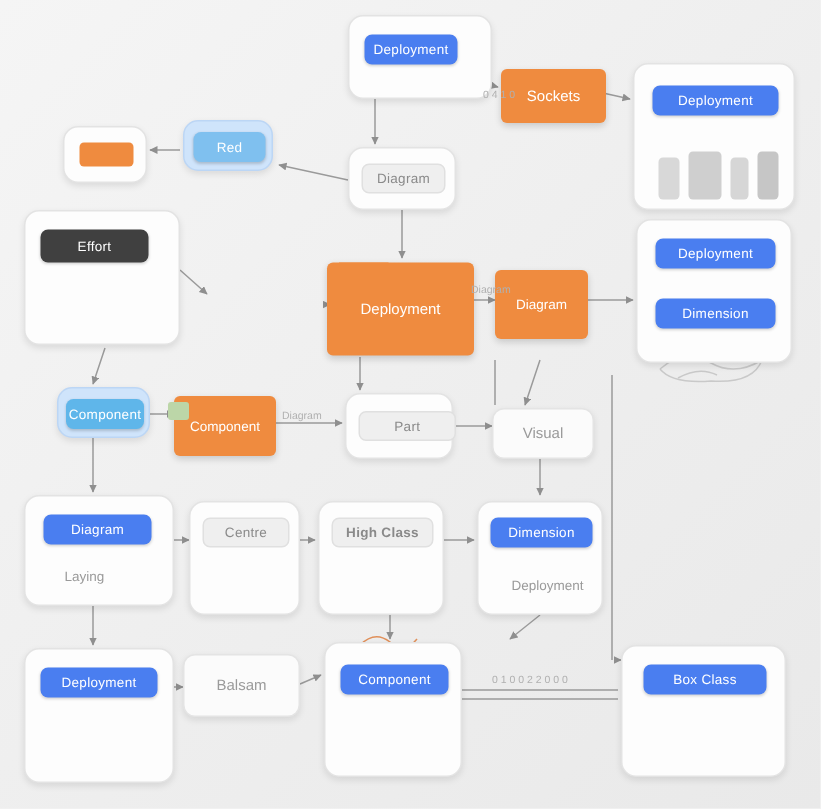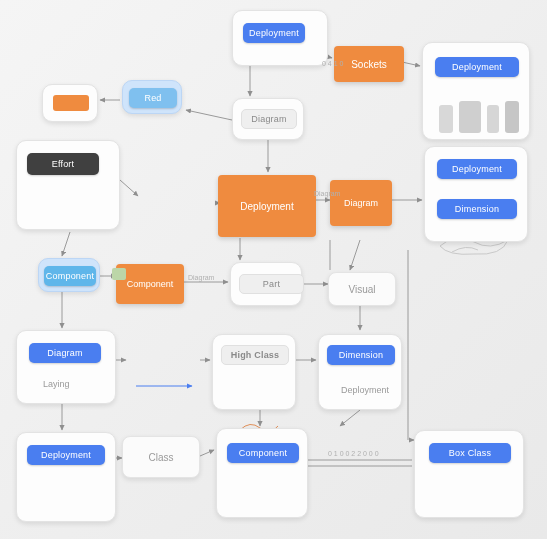--- a/index.html
+++ b/index.html
@@ -255,36 +255,39 @@
 
   <div class="whitebox" style="left:328px; top:272px; width:68px; height:34px;">
     <span>Visual</span>
   </div>
 
   <div class="node" style="left:16px; top:330px; width:100px; height:74px;">
     <div class="chip blue" style="left:12px; top:12px; width:72px; height:20px;">Diagram</div>
     <div class="label-grey" style="left:26px; top:48px; font-size:9px; color:#9a9a9a;text-align:center;">Laying</div>
   </div>
 
+  <div class="node" style="left:126px; top:334px; width:74px; height:76px;">
+    <div class="chip grey" style="left:8px; top:10px; width:58px; height:20px;">Centre</div>
+  </div>
 
   <div class="node" style="left:212px; top:334px; width:84px; height:76px;font-weight:bold;">
     <div class="chip grey" style="left:8px; top:10px; width:68px; height:20px;">High Class</div>
   </div>
 
   <div class="node" style="left:318px; top:334px; width:84px; height:76px;">
     <div class="chip blue" style="left:8px; top:10px; width:68px; height:20px;">Dimension</div>
     <div class="label-grey" style="left:22px; top:50px; font-size:9px; color:#9a9a9a;">Deployment</div>
   </div>
 
   <div class="node" style="left:16px; top:432px; width:100px; height:90px;">
     <div class="chip blue" style="left:10px; top:12px; width:78px; height:20px;">Deployment</div>
   </div>
 
   <div class="whitebox" style="left:122px; top:436px; width:78px; height:42px;">
-    <span>Class</span>
+    <span>Balsam</span>
   </div>
 
   <div class="node" style="left:216px; top:428px; width:92px; height:90px;">
     <div class="chip blue" style="left:10px; top:14px; width:72px; height:20px;">Component</div>
   </div>
 
   <div class="node" style="left:414px; top:430px; width:110px; height:88px;">
     <div class="chip blue" style="left:14px; top:12px; width:82px; height:20px;">Box Class</div>
   </div>
 

